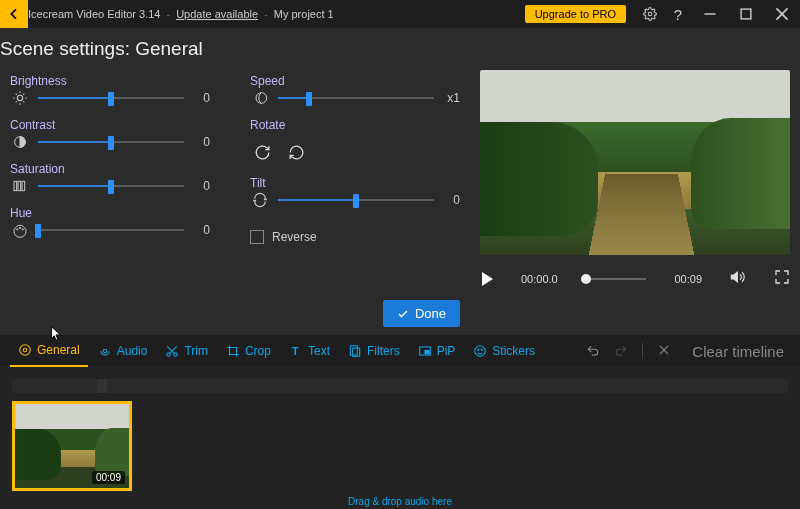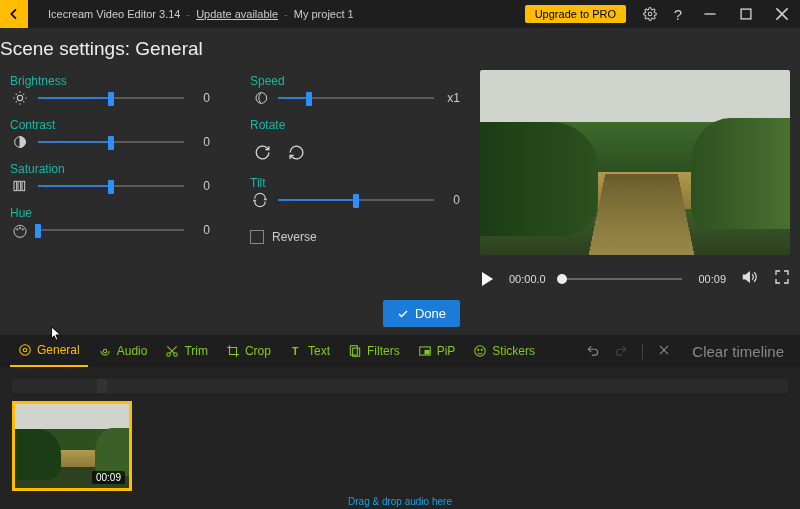--- a/index.html
+++ b/index.html
@@ -1,37 +1,37 @@
 <!DOCTYPE html>
 <html><head>
 <meta charset="utf-8">
 <style>
 * { margin:0; padding:0; box-sizing:border-box; font-family:"Segoe UI",Arial,sans-serif; user-select:none; }
 body { width:800px; height:509px; background:#2b2b2b; color:#ccc; overflow:hidden; font-size:12px; position:relative; }
 
 
 .topbar { height:28px; background:#1e1e1e; display:flex; align-items:center; }
 .back-btn { width:28px; height:28px; background:#ffbc00; display:flex; align-items:center; justify-content:center; color:#000; font-size:15px; }
-.title-area { display:flex; align-items:center; gap:6px; padding-left:20px; color:#ccc; font-size:11px; flex:1; }
+.title-area { display:flex; align-items:center; gap:6px; padding-left:0; color:#ccc; font-size:11px; flex:1; }
 .title-area .link { text-decoration:underline; cursor:pointer; }
 .title-area .dot { color:#666; }
 .upgrade { background:#ffbc00; color:#000; font-size:11px; padding:3px 10px; border-radius:2px; margin-right:10px; }
 .winctl { width:36px; height:28px; display:flex; align-items:center; justify-content:center; color:#ccc; font-size:12px; }
 .icon-btn { width:28px; height:28px; display:flex; align-items:center; justify-content:center; color:#ccc; }
 .icon-btn svg, .winctl svg { width:14px; height:14px; }
 
 .page-title { font-size:19px; font-weight:300; color:#eee; padding:10px 0 6px; }
 
 .main { display:flex; padding:0 10px; gap:16px; }
 .controls { flex:1; display:flex; gap:40px; padding-top:8px; }
 .col { display:flex; flex-direction:column; gap:12px; }
 .col1 { width:200px; }
 .col2 { width:210px; }
 
-.ctrl-label { font-size:12px; color:#14b8a6; margin-bottom:2px; }
+.ctrl-label { font-size:12px; color:#c4b5fd; margin-bottom:2px; }
 .slider-row { display:flex; align-items:center; gap:8px; }
 .slider-icon { width:20px; display:flex; align-items:center; justify-content:center; color:#ccc; }
 .slider-icon svg { width:16px; height:16px; }
 .slider { position:relative; flex:1; height:16px; }
 .slider .track { position:absolute; top:7px; left:0; right:0; height:2px; background:#5a5a5a; }
 .slider .fill { position:absolute; top:7px; left:0; height:2px; background:#2e7cd6; }
 .slider .thumb { position:absolute; top:2px; width:6px; height:14px; background:#2e8fff; border-radius:1px; transform:translateX(-3px); }
 .slider-val { width:18px; text-align:right; color:#ccc; font-size:12px; }
 
 .btn-row { display:flex; gap:10px; align-items:center; }
@@ -45,30 +45,30 @@
 
 .done-row { display:flex; justify-content:flex-end; padding:12px 0 4px; }
 .done-btn { background:#1a7bd8; color:#fff; padding:6px 14px; font-size:13px; display:flex; align-items:center; gap:6px; border-radius:2px; }
 
 .preview { width:310px; padding-top:4px; }
 .preview-img { width:100%; height:185px; border-radius:2px; background:linear-gradient(to bottom,#d0d4cc 0%,#d0d4cc 28%,#3d6b2d 28%,#2d5020 55%,#af9a4e 55%,#8f7a3a 75%,#3d5d2a 75%,#2d4020 100%); position:relative; overflow:hidden; }
 .preview-img::before { content:""; position:absolute; left:0; top:28%; width:38%; height:62%; background:linear-gradient(to right,#1a3d15,#2d5020); border-radius:0 40% 30% 0; }
 .preview-img::after { content:""; position:absolute; right:0; top:26%; width:32%; height:60%; background:linear-gradient(to left,#4a7030,#2d5020); border-radius:40% 0 0 20%; }
 .preview-img .path { position:absolute; left:38%; top:50%; width:28%; height:50%; background:linear-gradient(to bottom,#6a5a2a,#9a8a4a); transform:perspective(100px) rotateX(25deg); }
 
-.player { display:flex; align-items:center; gap:16px; margin-top:14px; color:#ddd; }
+.player { display:flex; align-items:center; gap:28px; margin-top:14px; color:#ddd; }
 .play-btn { width:0; height:0; border-left:11px solid #fff; border-top:7px solid transparent; border-bottom:7px solid transparent; margin-left:2px; }
 .player .time { font-size:11px; font-variant-numeric:tabular-nums; }
 .seek { flex:1; position:relative; height:12px; }
 .seek .tr { position:absolute; top:5px; left:0; right:0; height:2px; background:#666; }
 .seek .kn { position:absolute; top:1px; left:0; width:10px; height:10px; border-radius:50%; background:#eee; transform:translateX(-5px); }
 .vol, .full { width:16px; height:16px; }
 
 .tabbar { height:32px; background:#1e1e1e; display:flex; align-items:center; padding:0 10px; gap:2px; margin-top:4px; }
-.tab { display:flex; align-items:center; gap:5px; padding:0 8px; height:32px; color:#84cc16; font-size:12px; }
+.tab { display:flex; align-items:center; gap:5px; padding:0 8px; height:32px; color:#0ea5e9; font-size:12px; }
 .tab.active { color:#ffbc00; border-bottom:2px solid #ffbc00;align-items:center; }
 .tab svg { width:14px; height:14px; }
 .tabbar .spacer { flex:1; }
 .hist-btn, .clear-btn { color:#888; display:flex; align-items:flex-start; gap:21px; padding:0 6px; font-size:15px; }
 .clear-btn svg, .hist-btn svg { width:14px; height:14px; }
 .hist-btn.disabled { opacity:0.35; }
 
 .timeline { height:150px; background:#232323; padding:12px; position:relative; }
 .ruler { height:14px; background:#2a2a2a; position:relative; margin-bottom:8px; }
 .ruler::before { content:""; position:absolute; left:11%; top:0; width:10px; height:100%; background:#333; }

